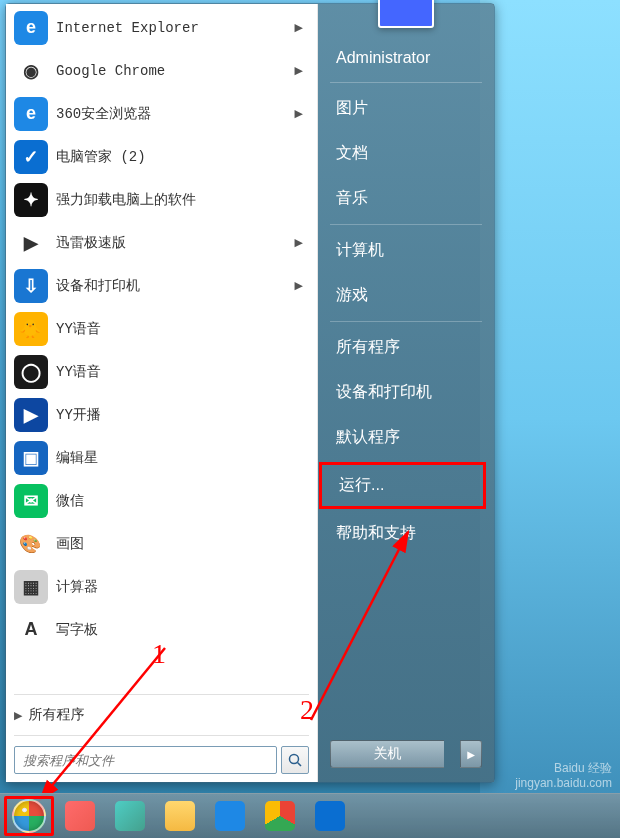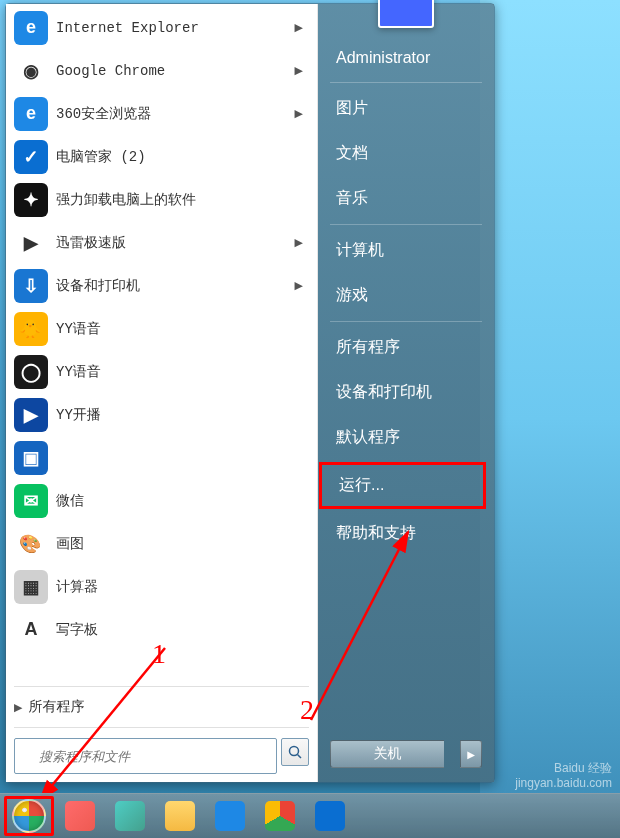--- a/index.html
+++ b/index.html
@@ -84,24 +84,24 @@
       background: #e0e0e0;
       margin: 2px 8px;
     }
     .search-area {
       padding: 8px;
       display: flex;
       gap: 4px;
     }
     .search-input {
       flex: 1;
-      height: 36px;
+      height: 28px;
       border: 1px solid #7a9cb5;
       border-radius: 2px;
-      padding: 0 24px;
+      padding: 0 8px;
       font-size: 13px;
       font-style: italic;
       color: #888;
       font-family: inherit;
     }
     .search-btn {
       width: 28px;
       height: 28px;
       border: 1px solid #7a9cb5;
       border-radius: 2px;
@@ -285,20 +285,21 @@
         <div class="program-item">
           <div class="program-icon" style="background: rgb(26, 26, 26); color: rgb(255, 255, 255); font-size: 18px; font-weight: bold;">◯</div>
           <span class="program-label">YY语音</span>
         </div>
         <div class="program-item">
           <div class="program-icon" style="background: rgb(13, 71, 161); color: rgb(255, 255, 255); font-size: 18px; font-weight: bold;">▶</div>
           <span class="program-label">YY开播</span>
         </div>
         <div class="program-item">
           <div class="program-icon" style="background: rgb(21, 101, 192); color: rgb(255, 255, 255); font-size: 18px; font-weight: bold;">▣</div>
+          <span class="program-label">编辑星</span>
         </div>
         <div class="program-item">
           <div class="program-icon" style="background: rgb(7, 193, 96); color: rgb(255, 255, 255); font-size: 18px; font-weight: bold;">✉</div>
           <span class="program-label">微信</span>
         </div>
         <div class="program-item">
           <div class="program-icon" style="background: rgb(255, 255, 255); color: rgb(51, 51, 51); font-size: 18px; font-weight: bold;">🎨</div>
           <span class="program-label">画图</span>
         </div>
         <div class="program-item">

